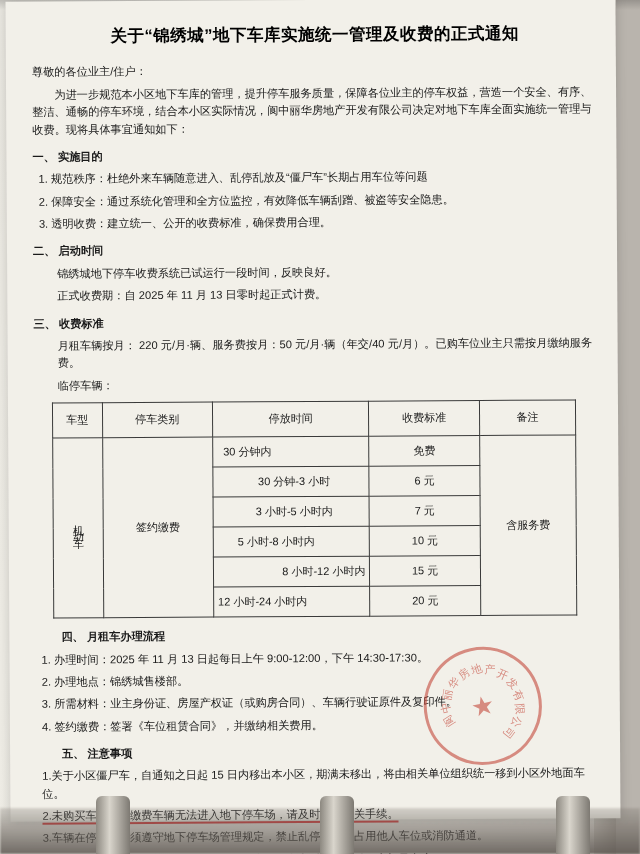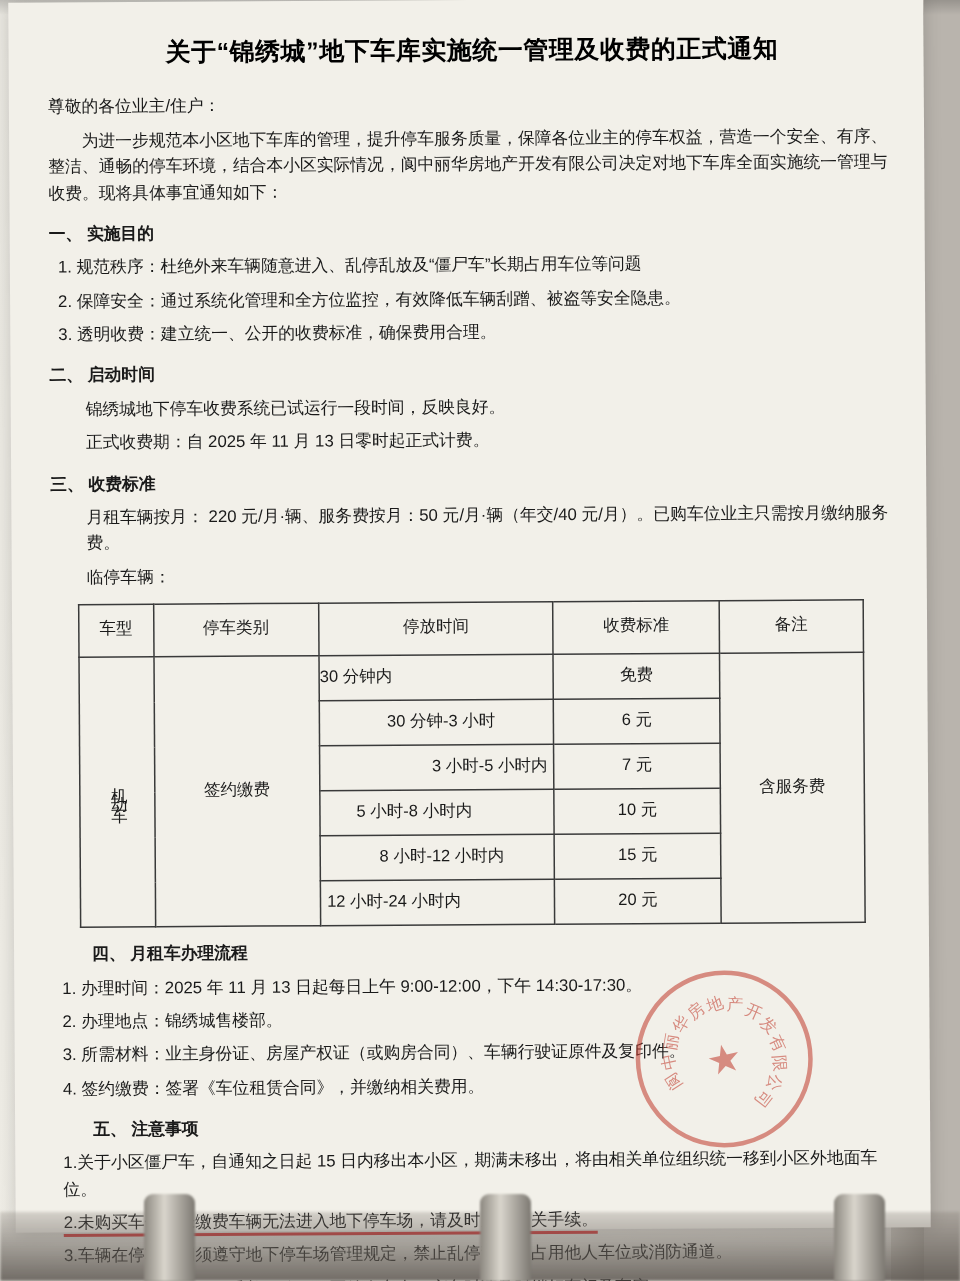--- a/index.html
+++ b/index.html
@@ -127,38 +127,38 @@
           <td style="width:112px">停车类别</td>
           <td style="width:160px">停放时间</td>
           <td style="width:112px">收费标准</td>
           <td style="width:96px">备注</td>
         </tr>
         <tr>
           <td rowspan="6" class="vcell">
             <span class="vtext">机动车</span>
           </td>
           <td rowspan="6">签约缴费</td>
-          <td style="text-align:left;padding-left:0">30 分钟内</td>
+          <td style="text-align:left;padding-left:10px">30 分钟内</td>
           <td>免费</td>
           <td rowspan="6">含服务费</td>
         </tr>
         <tr>
           <td style="text-align:center;padding-left:10px">30 分钟-3 小时</td>
           <td>6 元</td>
         </tr>
         <tr>
-          <td style="text-align:right;padding-left:10px">3 小时-5 小时内</td>
+          <td style="text-align:center;padding-left:10px">3 小时-5 小时内</td>
           <td>7 元</td>
         </tr>
         <tr>
           <td style="text-align:left;padding-left:24px">5 小时-8 小时内</td>
           <td>10 元</td>
         </tr>
         <tr>
-          <td style="text-align:center;padding-left:10px">8 小时-12 小时内</td>
+          <td style="text-align:right;padding-left:10px">8 小时-12 小时内</td>
           <td>15 元</td>
         </tr>
         <tr>
           <td style="text-align:left;">12 小时-24 小时内</td>
           <td>20 元</td>
         </tr>
       </tbody>
         </table>
 
       <div class="sec sub-indent">四、 月租车办理流程</div>

